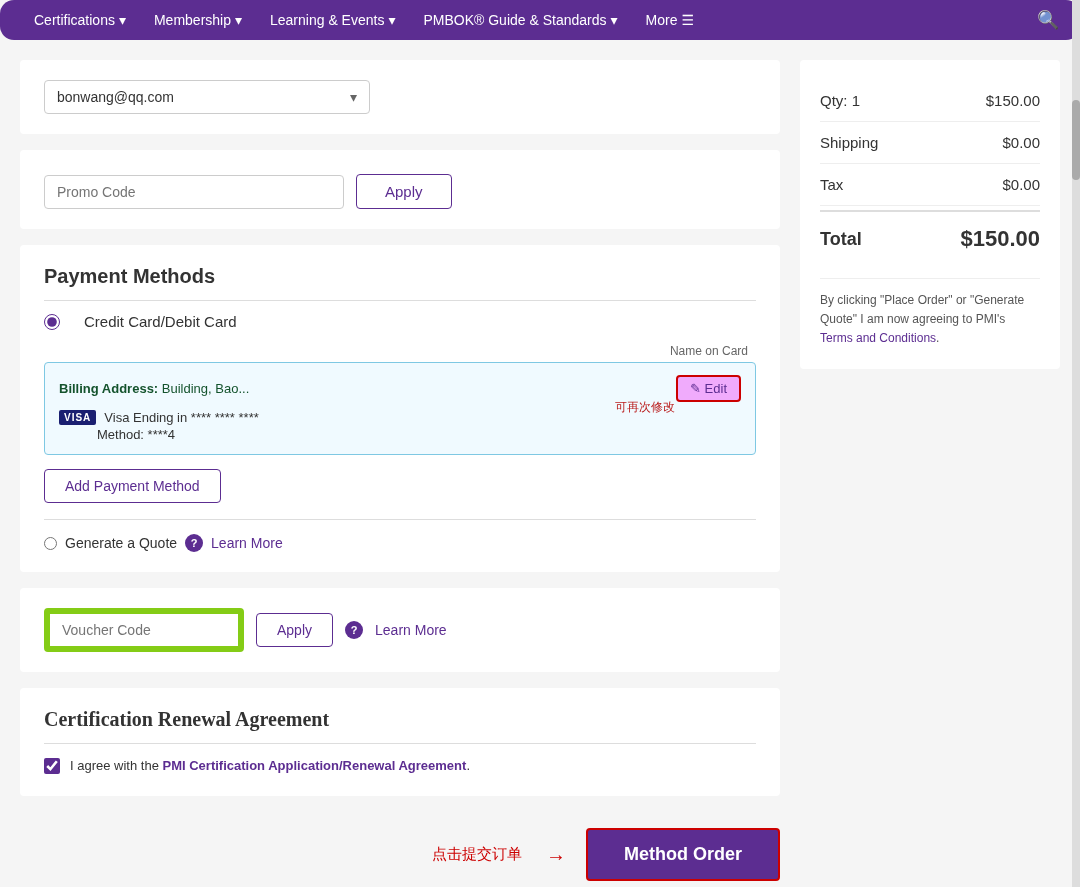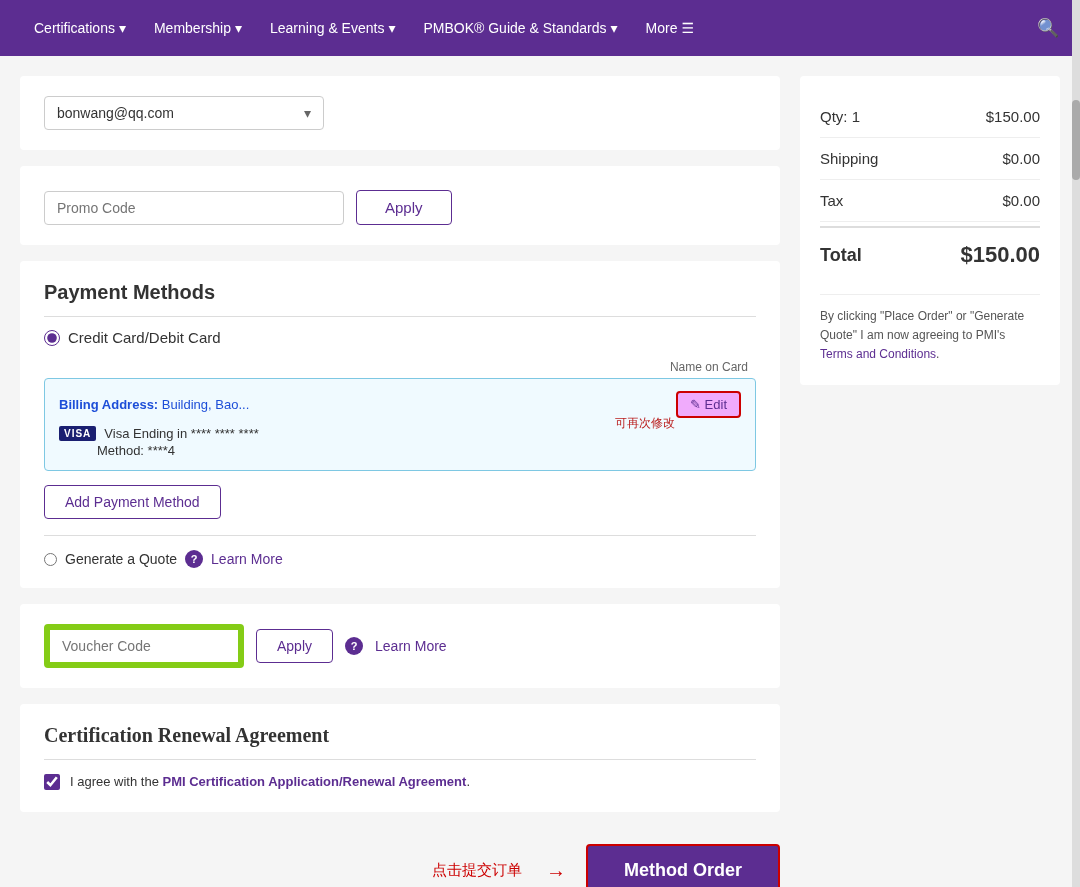--- a/index.html
+++ b/index.html
@@ -1,54 +1,54 @@
 <!DOCTYPE html>
 <html><head>
   <meta charset="utf-8">
   <style>
     * { box-sizing: border-box; margin: 0; padding: 0; }
     body { font-family: Arial, sans-serif; background: #f5f5f5; font-size: 14px; color: #333; }
 
     
-    .nav { background: #5c2d91; display: flex; align-items: center; height: 56px; padding: 0 20px; }
+    .nav { background: #5c2d91; display: flex; align-items: center; height: 40px; padding: 0 20px; border-radius: 14px; }
     .nav-item { color: #fff; font-size: 14px; padding: 0 14px; cursor: pointer; display: flex; align-items: center; gap: 4px; white-space: nowrap; }
     .nav-spacer { flex: 1; }
     .nav-search { color: #fff; font-size: 18px; cursor: pointer; }
 
     
     .page { display: flex; max-width: 1080px; margin: 0 auto; padding: 20px; gap: 20px; }
     .main { flex: 1; min-width: 0; }
     .sidebar { width: 260px; flex-shrink: 0; }
 
     
     .card { background: #fff; border-radius: 4px; margin-bottom: 16px; padding: 20px 24px; }
 
     
-    .email-select { width: 280px; border: 1px solid #ccc; border-radius: 4px; padding: 8px 12px; font-size: 14px; display: flex; align-items: center; justify-content: space-between; background: #fff; }
+    .email-select { width: 326px; border: 1px solid #ccc; border-radius: 4px; padding: 8px 12px; font-size: 14px; display: flex; align-items: center; justify-content: space-between; background: #fff; }
     .email-select span { color: #333; }
     .email-select .chevron { color: #666; }
 
     
     .promo-row { display: flex; gap: 12px; align-items: center; margin-top: 4px; }
     .promo-input { flex: 1; max-width: 300px; border: 1px solid #ccc; border-radius: 4px; padding: 8px 12px; font-size: 14px; color: #999; }
     .apply-btn { border: 1px solid #5c2d91; background: #fff; color: #5c2d91; padding: 8px 28px; border-radius: 4px; font-size: 15px; cursor: pointer; font-weight: 500; }
 
     
     .section-title { font-size: 20px; font-weight: 600; margin-bottom: 12px; }
     .divider { border: none; border-top: 1px solid #ddd; margin: 12px 0; }
 
-    .radio-row { display: flex; align-items: center; gap: 8px; margin-bottom: 14px; }
+    .radio-row { display: flex; align-items: center; gap: 24px; margin-bottom: 14px; }
     .radio-row input[type="radio"] { accent-color: #5c2d91; width: 16px; height: 16px; }
     .radio-label { font-size: 15px; font-weight: 500; }
 
     .name-on-card-label { font-size: 12px; color: #666; text-align: right; margin-bottom: 4px; margin-right: 8px; }
 
     .card-info-box { border: 1.5px solid #7ec8e3; border-radius: 4px; padding: 12px 14px; background: #f0faff; position: relative; }
     .billing-row { display: flex; align-items: center; justify-content: space-between; }
-    .billing-text { font-size: 13px; color: #1d4ed8; }
+    .billing-text { font-size: 13px; color: #14532d; }
     .billing-label { font-weight: 600; }
     .edit-btn { border: 2px solid #c00; border-radius: 4px; color: #5c2d91; background: #f0abfc; padding: 4px 12px; font-size: 13px; cursor: pointer; display: flex; align-items: center; gap: 4px; }
     .can-edit-note { position: absolute; right: 80px; top: 36px; color: #b91c1c; font-size: 12px; white-space: nowrap; }
 
     .visa-row { display: flex; align-items: center; gap: 8px; margin-top: 8px; }
     .visa-badge { background: #1a1f71; color: #fff; font-size: 10px; font-weight: 800; padding: 2px 5px; border-radius: 2px; letter-spacing: 1px; }
     .visa-text { font-size: 13px; color: #333; }
     .expires-row { font-size: 13px; color: #333; margin-top: 2px; margin-left: 38px; }
 
     .add-payment-btn { border: 1px solid #5c2d91; background: #fff; color: #5c2d91; padding: 8px 20px; border-radius: 4px; font-size: 14px; cursor: pointer; margin-top: 14px; }

